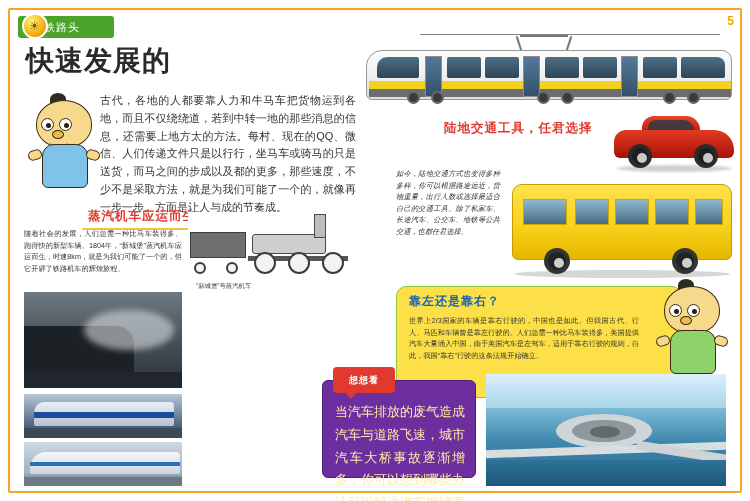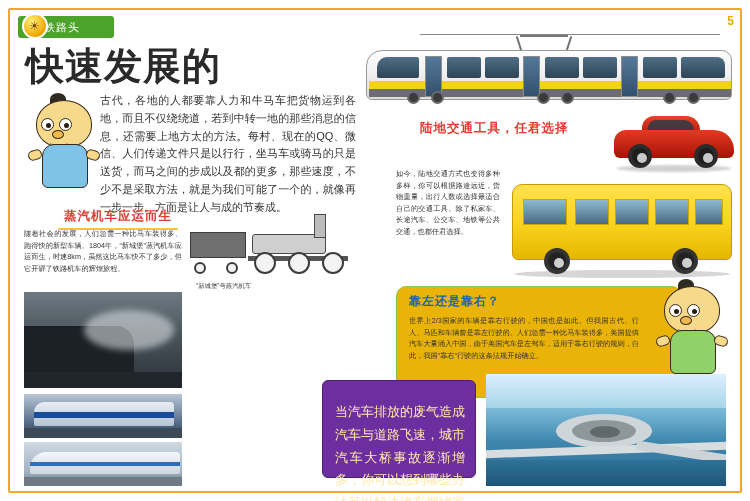--- a/index.html
+++ b/index.html
@@ -58,22 +58,22 @@
     display: flex; align-items: center; justify-content: center;
     font-size: 12px;
     color: #7a4a00;
   }
   
   .main-title {
     position: absolute;
     left: 26px; top: 42px;
     width: 336px; height: 48px;
     display: flex;
-    align-items: center;
-    font-size: 38px;
+    align-items: flex-start;
+    font-size: 28px;
     font-weight: bold;
     letter-spacing: 1px;
     color: #1b1b1b;
     white-space: nowrap;
   }
   .main-title .hl {
     color: #e03a2f;
     text-shadow: 0 0 1px #ffffff;
   }
   .main-title .plain { color: #2a2a2a; }
@@ -151,20 +151,21 @@
   .m-arm.l { left: 0px; transform: rotate(-18deg); }
   .m-arm.r { left: 58px; transform: rotate(18deg); }
   
   .sec-head {
     position: absolute;
     font-weight: bold;
     color: #e03a2f;
     font-size: 12.5px;
     letter-spacing: 1px;
     white-space: nowrap;
+    margin-left: 24px;
   }
   .sec-head.underline:after {
     content: "";
     position: absolute;
     left: -6px; right: -6px; bottom: -5px;
     height: 2px;
     background: #f3c33a;
     border-radius: 2px;
   }
   
@@ -318,21 +319,21 @@
   .bus-shadow {
     position: absolute; left: 6px; bottom: 2px;
     width: 216px; height: 8px;
     background: rgba(0,0,0,.16); border-radius: 50%;
   }
   
   .callout {
     position: absolute;
     left: 396px; top: 286px;
     width: 286px; height: 112px;
-    background: #eab308;
+    background: #fde047;
     border: 1.5px solid #8dc63f;
     border-radius: 10px;
     text-decoration: underline;
   }
   .callout-head {
     position: absolute;
     left: 12px; top: 6px;
     font-size: 12px; font-weight: bold;
     color: #1664b0;
     letter-spacing: 1px;
@@ -486,21 +487,21 @@
       <div class="tram-wheel" style="left:170px;"></div>
       <div class="tram-wheel" style="left:194px;"></div>
       <div class="tram-wheel" style="left:296px;"></div>
       <div class="tram-wheel" style="left:320px;"></div>
     </div>
   </div>
 
   <div class="sec-head" style="left:420px; top:120px;">
     <span>陆地交通工具，任君选择</span>
   </div>
-  <div class="body-text" style="left:396px; top:168px; width:104px;">如今，陆地交通方式也变得多种多样，你可以根据路途远近，货物重量，出行人数或选择最适合自己的交通工具。除了私家车、长途汽车、公交车、地铁等公共交通，也都任君选择。</div>
+  <div class="body-text" style="left:396px; top:168px; width:104px;font-style:italic;">如今，陆地交通方式也变得多种多样，你可以根据路途远近，货物重量，出行人数或选择最适合自己的交通工具。除了私家车、长途汽车、公交车、地铁等公共交通，也都任君选择。</div>
 
   <div class="car-wrap">
     <div class="car-shadow"></div>
     <div class="car-roof"></div>
     <div class="car-glass"></div>
     <div class="car-body"></div>
     <div class="car-wheel" style="left:16px;"></div>
     <div class="car-wheel" style="left:82px;"></div>
   </div>
 
@@ -513,21 +514,21 @@
       <div class="bus-win" style="left:142px;width:34px;"></div>
       <div class="bus-win" style="left:182px;width:28px;"></div>
     </div>
     <div class="bus-wheel" style="left:36px;"></div>
     <div class="bus-wheel" style="left:164px;"></div>
   </div>
 
   <div class="sec-head underline" style="left:64px; top:208px;">
     <span>蒸汽机车应运而生</span>
   </div>
-  <div class="body-text" style="left:24px; top:228px; width:158px;">随着社会的发展，人们急需一种比马车装得多、跑得快的新型车辆。1804年，“新城堡”蒸汽机车应运而生，时速8km，虽然这比马车快不了多少，但它开辟了铁路机车的辉煌旅程。</div>
+  <div class="body-text" style="left:24px; top:228px; width:158px;">随着社会的发展，人们急需一种比马车装得多、跑得快的新型车辆。1804年，“新城堡”蒸汽机车应运而生，时速8km，就是为我们可能了一个的，但它开辟了铁路机车的辉煌旅程。</div>
 
   <div class="loco-sketch">
     <div class="ls-cart"></div>
     <div class="ls-boiler"></div>
     <div class="ls-stack"></div>
     <div class="ls-frame"></div>
     <div class="ls-wheel" style="left:6px;width:12px;height:12px;"></div>
     <div class="ls-wheel" style="left:38px;width:12px;height:12px;"></div>
     <div class="ls-wheel" style="left:66px;width:22px;height:22px;"></div>
     <div class="ls-wheel" style="left:100px;width:22px;height:22px;"></div>
@@ -568,20 +569,21 @@
     <div class="m-eye l"></div>
     <div class="m-eye r"></div>
     <div class="m-nose"></div>
     <div class="m-mouth"></div>
     <div class="m-body" style="background:#8fd16a;"></div>
     <div class="m-arm l"></div>
     <div class="m-arm r"></div>
   </div>
 
   <div class="tipbox">
+    <div class="tip-ribbon">想想看</div>
     <div class="tip-body">当汽车排放的废气造成汽车与道路飞速，城市汽车大桥事故逐渐增多，你可以想到哪些办法可以解决汽车拥堵塞和污染的问题？</div>
   </div>
 
   <div class="photo" style="left:486px; top:374px; width:240px; height:112px;
        background:linear-gradient(180deg,#bfe2ef 0%,#79b9d6 32%,#3f87ad 60%,#2a6b92 100%);">
     <div style="position:absolute;left:0;top:0;width:240px;height:34px;background:linear-gradient(#dcefff,#a8d4e8);"></div>
     <div style="position:absolute;left:70px;top:40px;width:96px;height:34px;background:#cfd6d9;border-radius:50%;"></div>
     <div style="position:absolute;left:86px;top:46px;width:64px;height:22px;background:#8e979c;border-radius:50%;"></div>
     <div style="position:absolute;left:104px;top:52px;width:30px;height:12px;background:#5f696e;border-radius:50%;"></div>
     <div style="position:absolute;left:0;top:72px;width:240px;height:8px;background:#d8dde0;transform:skewY(-2deg);"></div>

